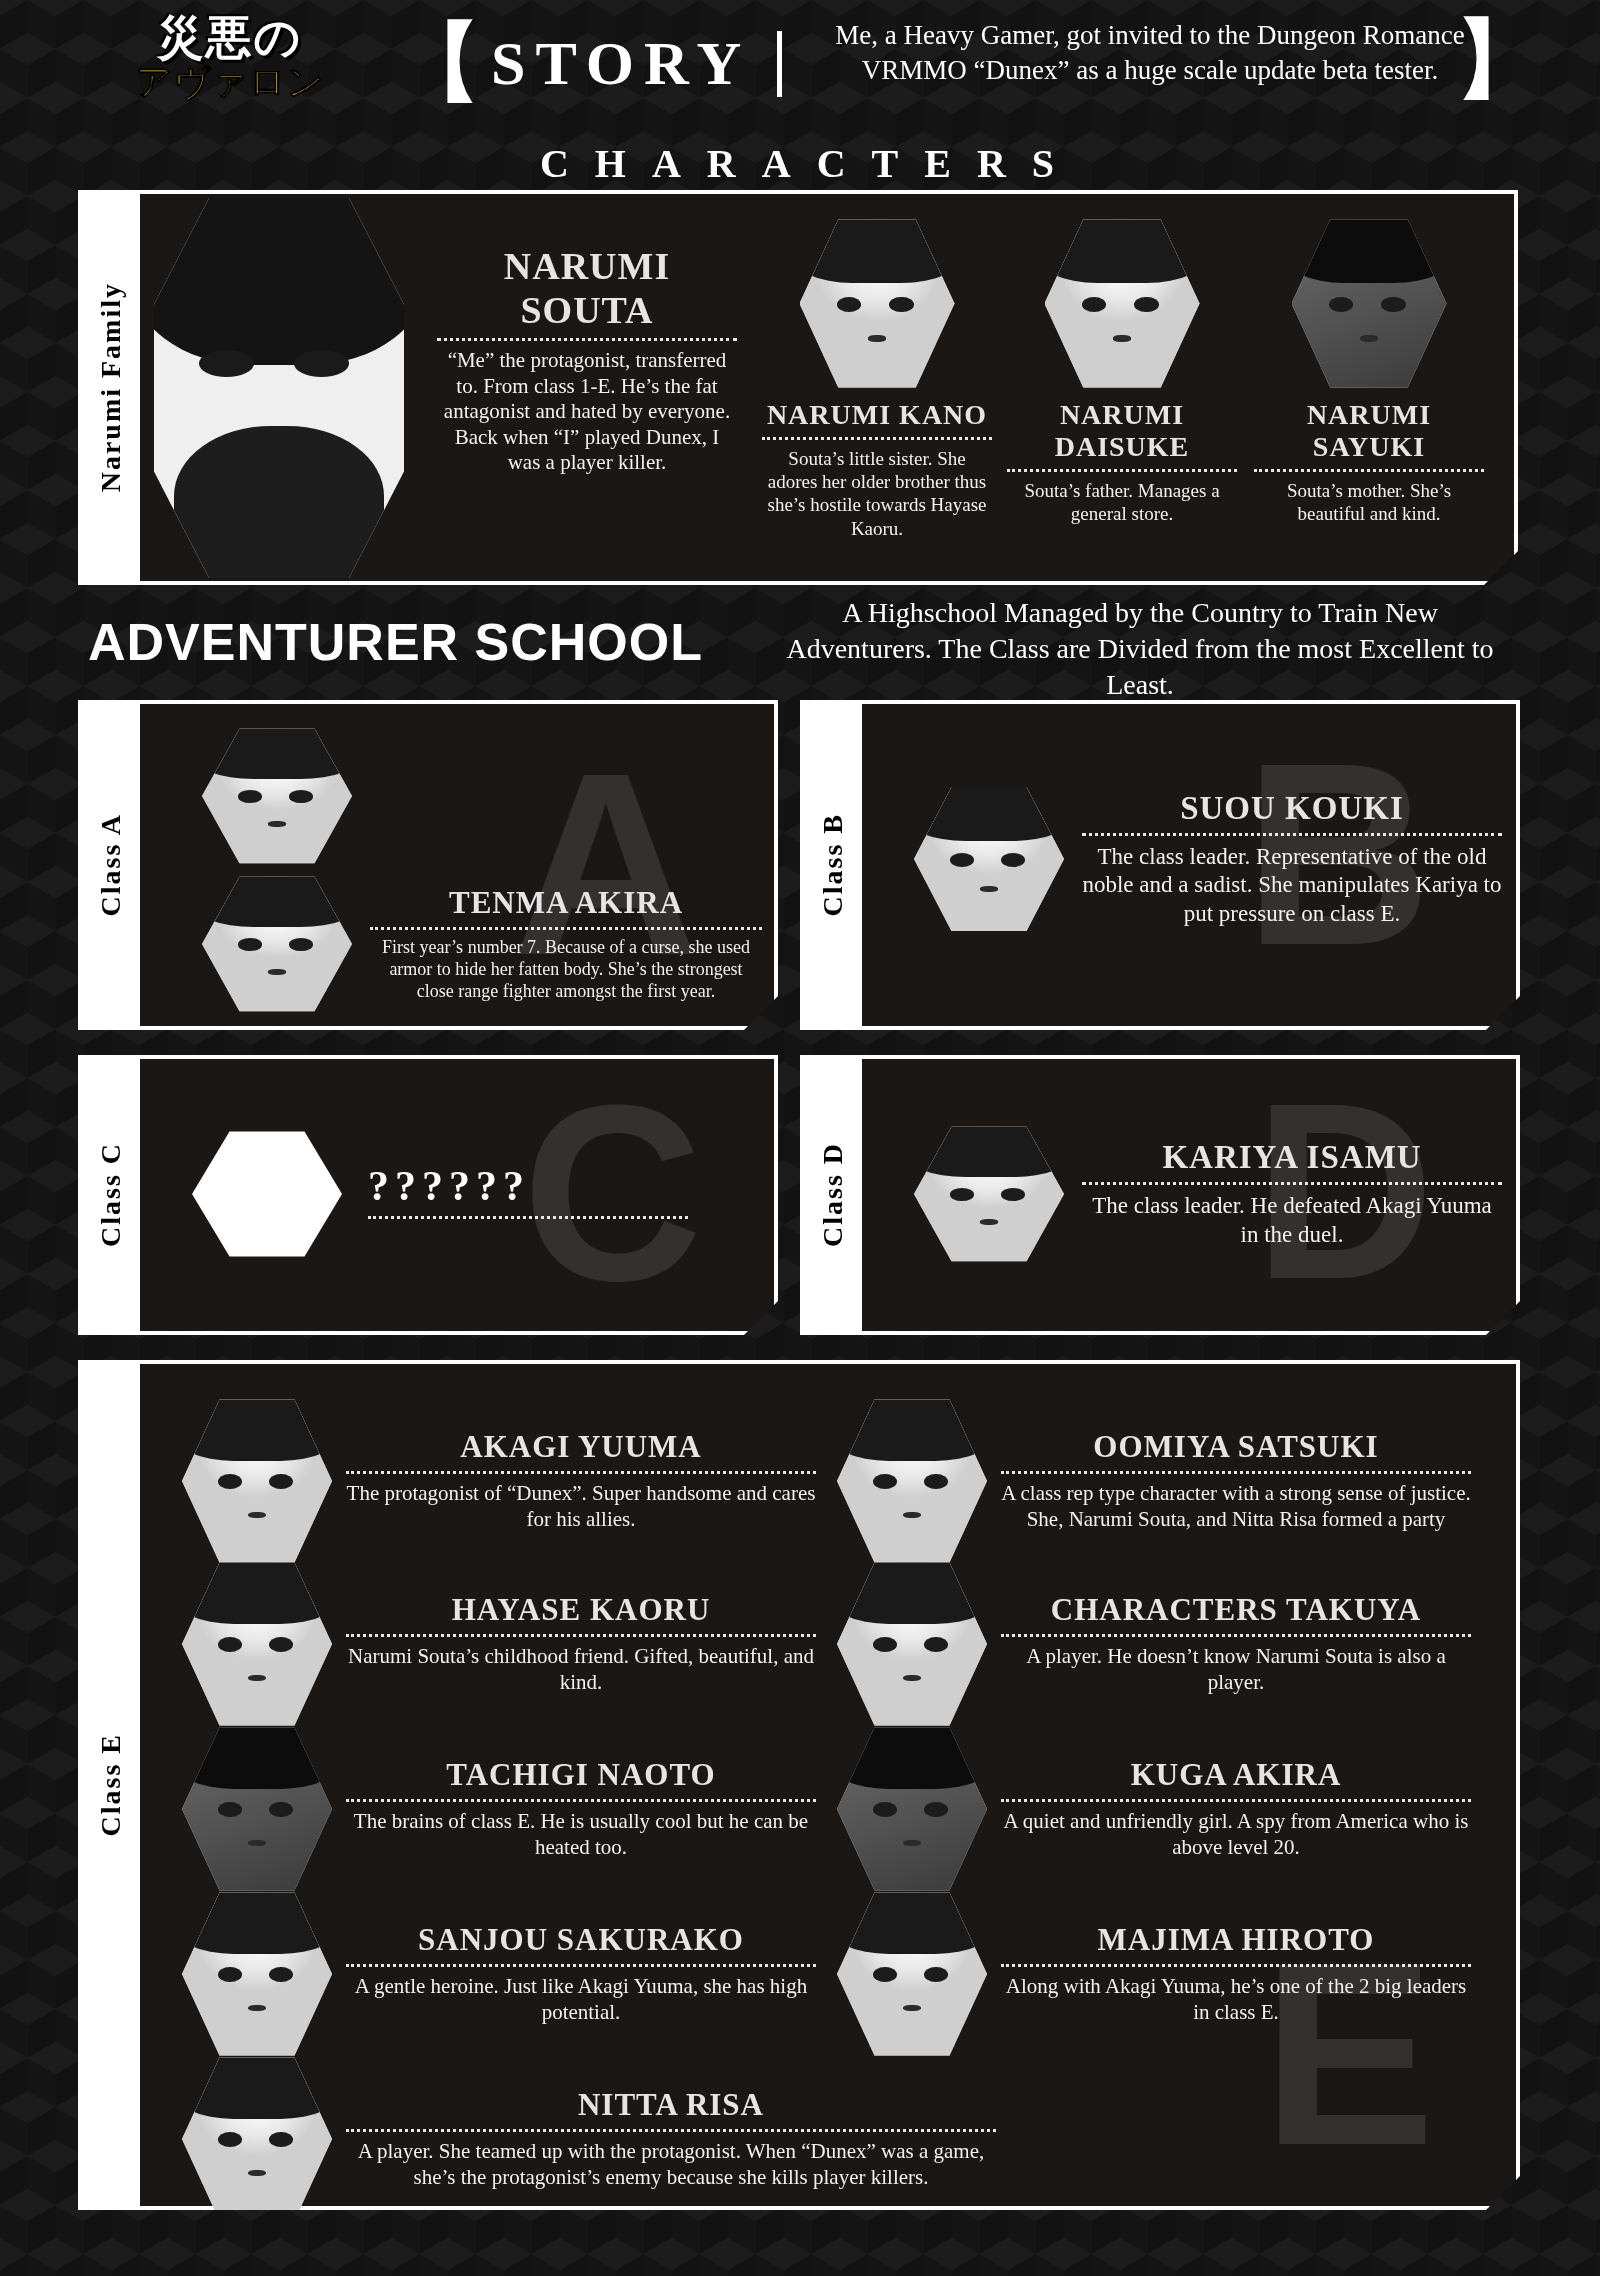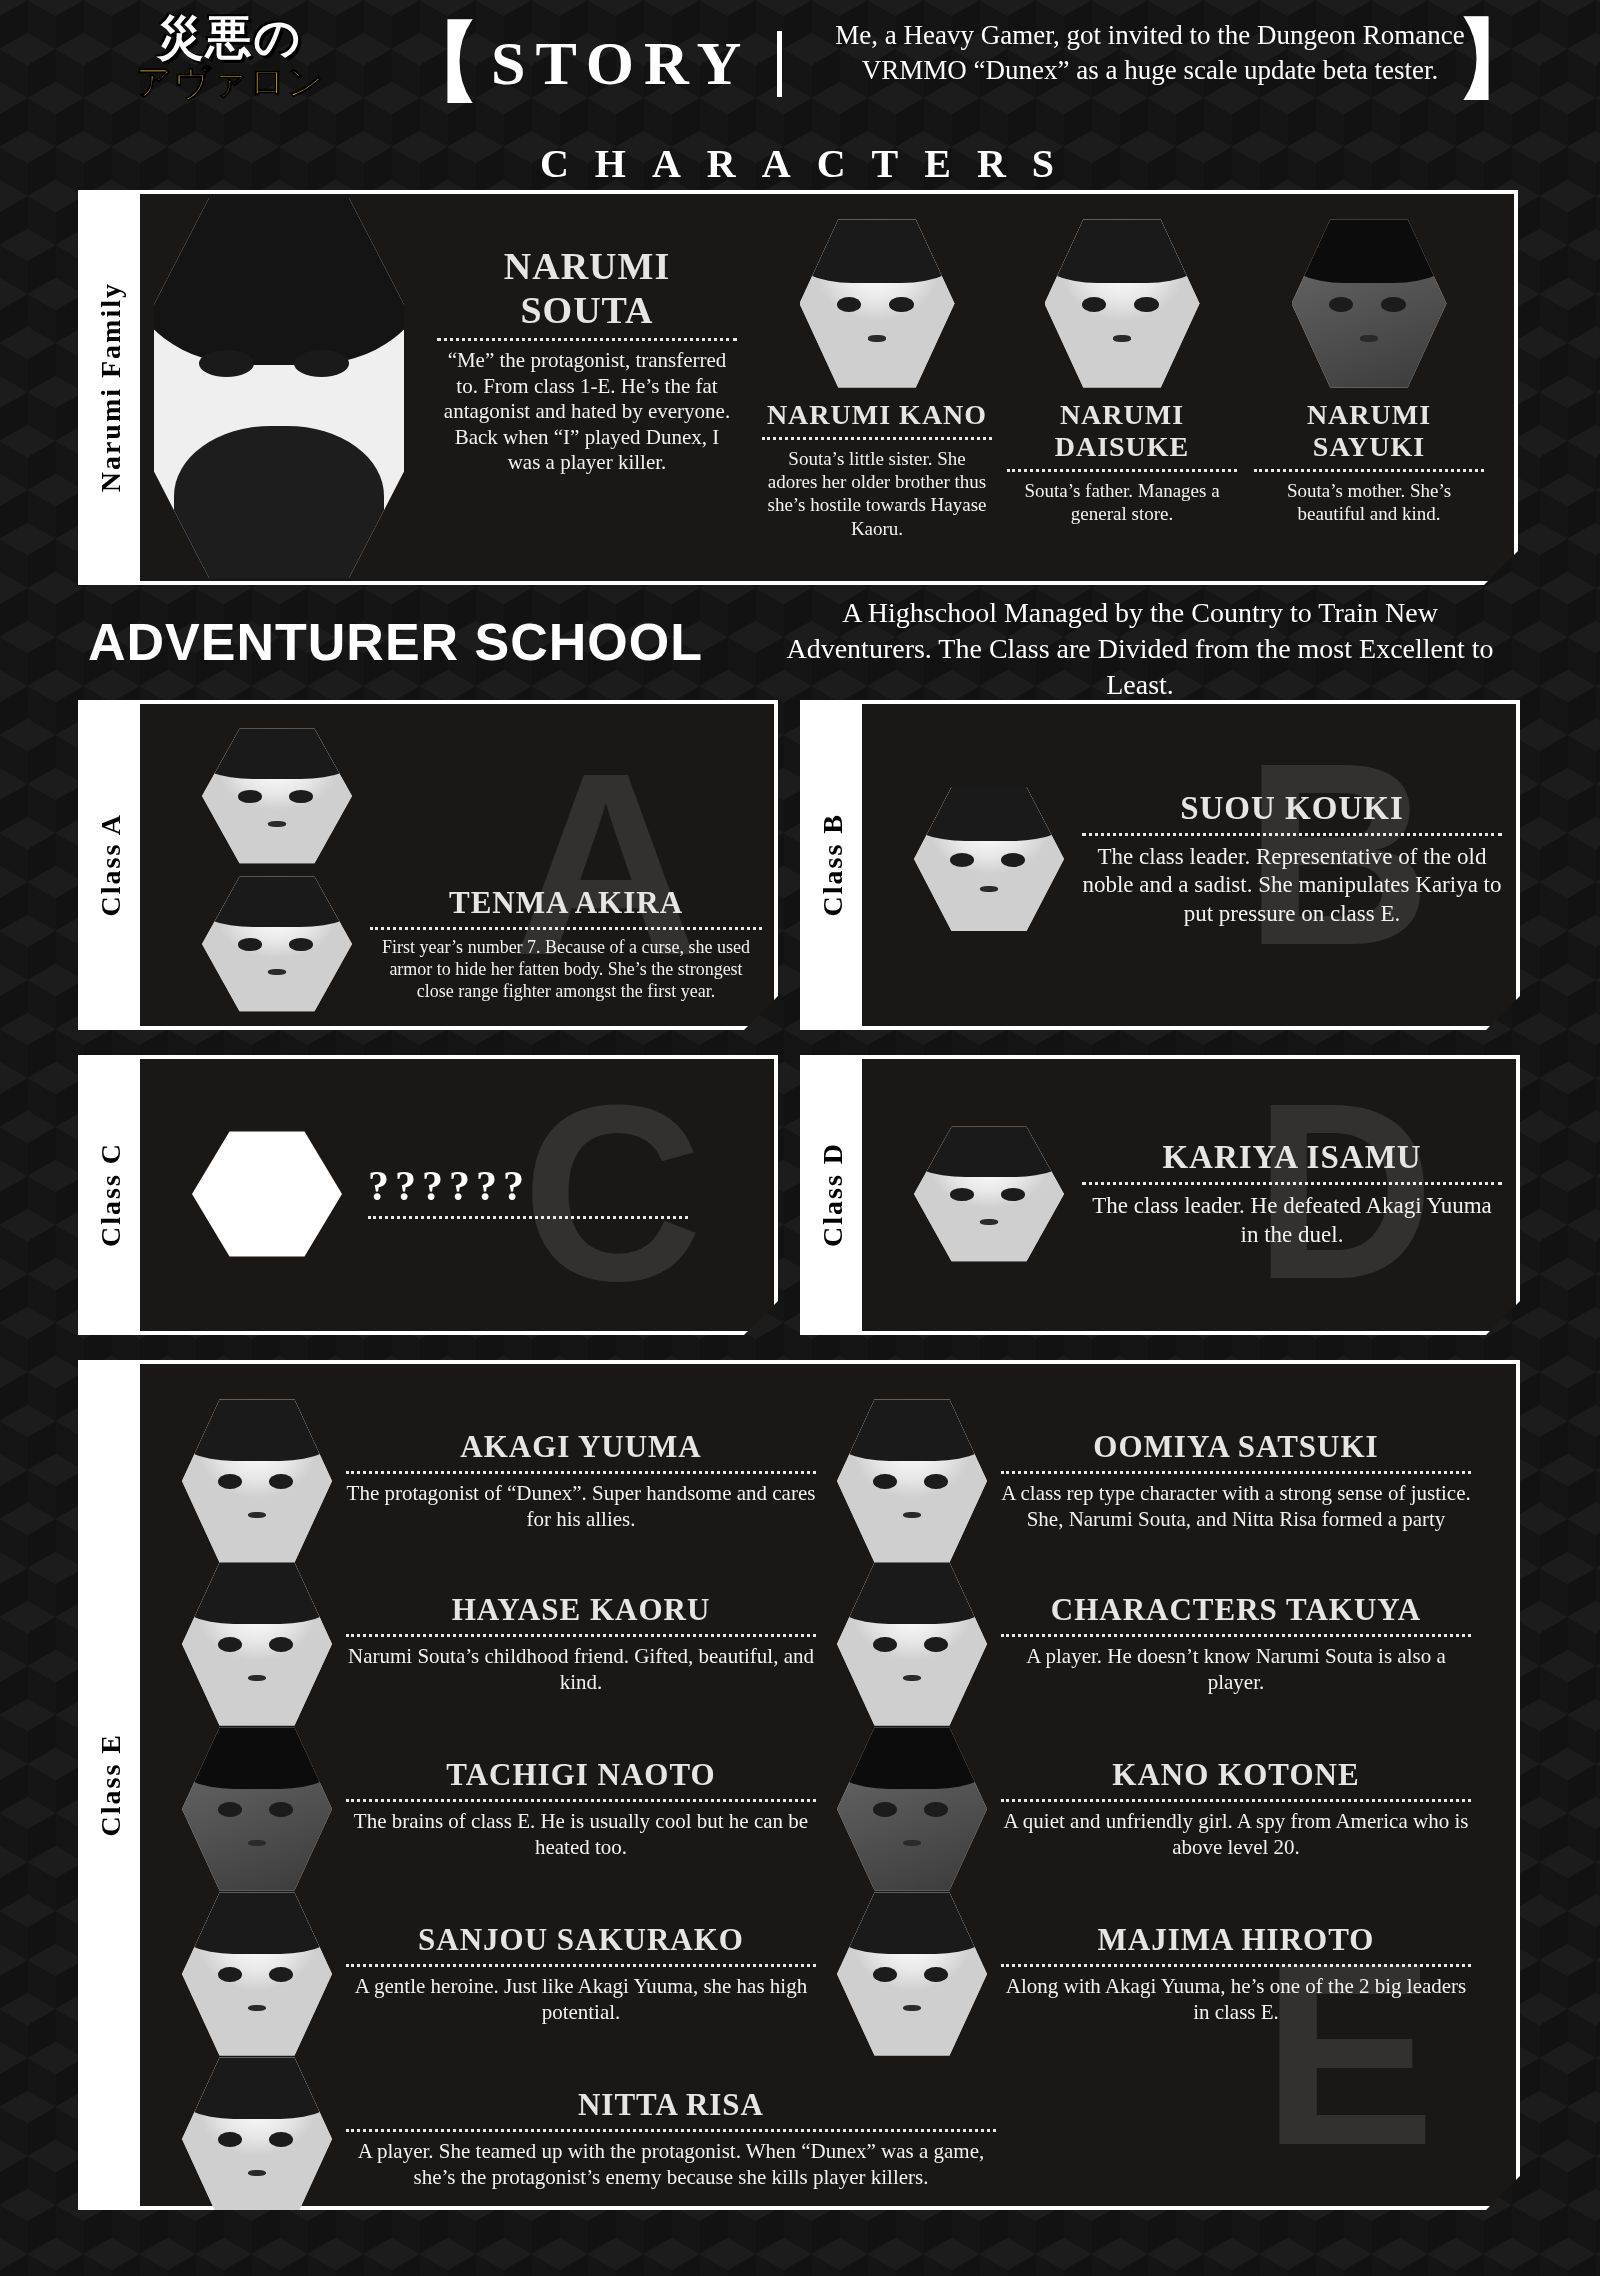--- a/index.html
+++ b/index.html
@@ -543,21 +543,21 @@
       <div class="hexwrap">
         <div class="hex dark" style="width:100%;height:100%;">
           <div class="face"></div>
             <div class="hair"></div>
             <div class="eye l"></div>
             <div class="eye r"></div>
             <div class="mouth"></div>
         </div>
       </div>
       <div class="txt">
-        <div class="name">KANO KOTONE</div>
+        <div class="name">KUGA AKIRA</div>
         <div class="dots"></div>
         <div class="desc">A quiet and unfriendly girl. A spy from America who is above level 20.</div>
       </div>
     </div>
 
     <div class="e-entry" style="left:755px; top:525px;">
       <div class="hexwrap">
         <div class="hex" style="width:100%;height:100%;">
           <div class="face"></div>
             <div class="hair"></div>

